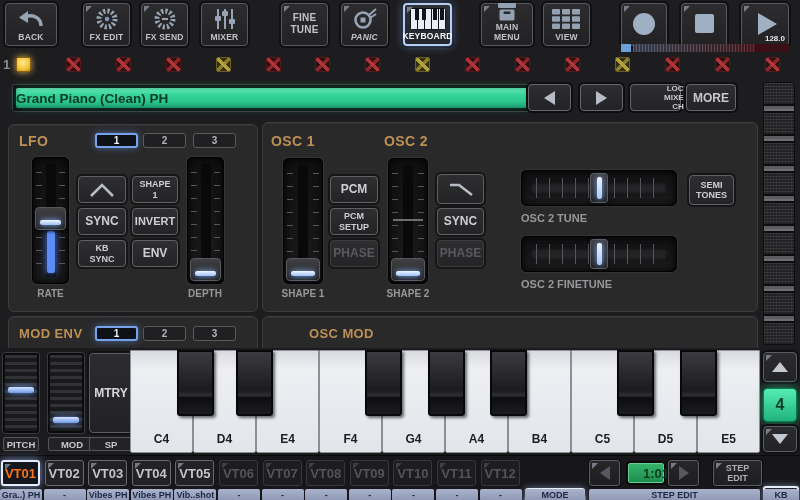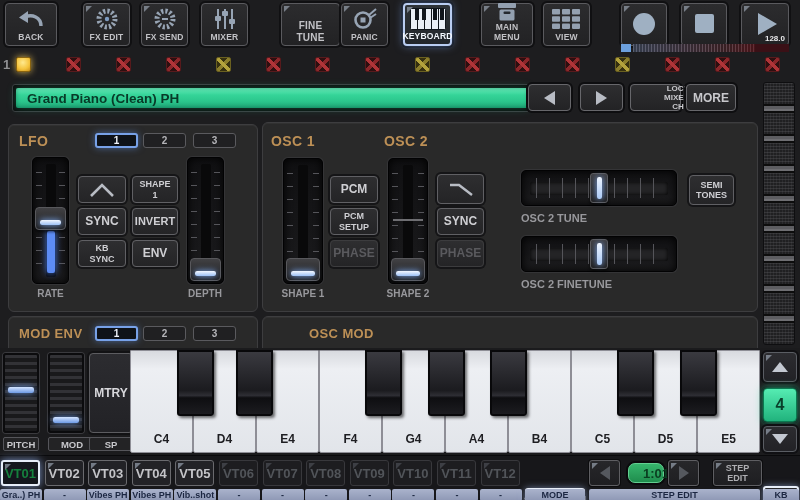--- a/index.html
+++ b/index.html
@@ -42,21 +42,21 @@
     background-image:linear-gradient(45deg,transparent 42%,#b3a23c 42%,#b3a23c 58%,transparent 58%),
                      linear-gradient(-45deg,transparent 42%,#8c7e2c 42%,#8c7e2c 58%,transparent 58%); }
   .pad.gold { background:radial-gradient(circle at 45% 35%, #ffe98e, #f4c33c 60%, #c98f1c);
     border:1px solid #8a6410; box-shadow:0 0 7px rgba(255,210,90,.8); }
 
   
   .display-frame { position:absolute; left:12px; top:84px; width:520px; height:28px; background:#0b0b0c;
     border:1px solid #3c3c40; border-radius:3px; padding:3px; }
   .display-screen { width:100%; height:100%; border-radius:2px;
     background:linear-gradient(180deg,#67ecba 0%, #35d498 35%, #2cc78d 65%, #1fa878 100%);
-    display:flex; align-items:center; padding-left:11px;
+    display:flex; align-items:center; 
     box-shadow:0 0 10px rgba(40,200,140,.35), inset 0 0 4px rgba(0,60,40,.4); }
   .display-screen span { font-size:13.5px; font-weight:bold; color:#083a28; }
 
   .sbtn { position:absolute; top:84px; height:27px; background:linear-gradient(#2e2e30,#232325);
     border:1px solid #67676b; box-shadow:0 0 0 2px #0e0e10; border-radius:4px;
     display:flex; align-items:center; justify-content:center; color:#c8c8cc; font-weight:bold; text-align:center; }
   .arr-l { width:0;height:0;border-right:11px solid #b8bcc4;border-top:7px solid transparent;border-bottom:7px solid transparent; }
   .arr-r { width:0;height:0;border-left:11px solid #b8bcc4;border-top:7px solid transparent;border-bottom:7px solid transparent; }
 
   
@@ -135,33 +135,33 @@
   .tri-up { width:0;height:0;border-bottom:10px solid #c3c8d1;border-left:8px solid transparent;border-right:8px solid transparent; }
   .tri-dn { width:0;height:0;border-top:10px solid #c3c8d1;border-left:8px solid transparent;border-right:8px solid transparent; }
   .oct-green { position:absolute; left:763px; top:40px; width:34px; height:34px; border-radius:4px;
     background:linear-gradient(#55ecb2,#21b37d); border:1px solid #0a7a50; box-shadow:0 0 9px rgba(53,221,158,.75), 0 0 0 2px #101013;
     display:flex; align-items:center; justify-content:center; font-size:16px; font-weight:bold; color:#093f2a; }
 
   
   #bottom-bar { position:absolute; left:0; top:455px; width:800px; height:45px; background:#17171a; z-index:6; border-top:1px solid #0a0a0c; }
   .track-tab { position:absolute; top:4px; width:39px; height:26px; border-radius:3px; background:#222226; border:1px solid #6a6a6e;
     color:#c4c4c8; font-size:13px; font-weight:bold; display:flex; align-items:center; justify-content:center; }
-  .track-tab.selected { background:#14171d; border:2px solid #e6edf8; color:#15803d; box-shadow:0 0 8px rgba(150,180,240,.8); }
+  .track-tab.selected { background:#14171d; border:2px solid #e6edf8; color:#f97316; box-shadow:0 0 8px rgba(150,180,240,.8); }
   .track-tab.dim { background:#1d1d20; border:1px solid #38383c; color:#515459; }
   .track-tab.dim::before { border-top-color:rgba(110,115,125,.4); }
   .lbar { position:absolute; top:33px; height:12px; border-radius:2px;
     background:linear-gradient(#aab3cc,#8d97b4); color:#1c2742; font-size:9px; font-weight:bold;
     display:flex; align-items:center; justify-content:center; overflow:hidden; white-space:nowrap; }
   .bbtn { position:absolute; top:4px; height:26px; background:linear-gradient(#27272a,#1e1e21); border:1px solid #5e5e62;
     box-shadow:0 0 0 1px #0c0c0e; border-radius:3px; display:flex; align-items:center; justify-content:center;
     color:#c6c6ca; font-weight:bold; text-align:center; }
   .bbtn.white { border:2px solid #e8eef8; color:#ffffff; box-shadow:0 0 7px rgba(160,185,235,.6);margin-top:28px; }
   .barr-l { width:0;height:0;border-right:10px solid #55585e;border-top:7px solid transparent;border-bottom:7px solid transparent; }
   .barr-r { width:0;height:0;border-left:10px solid #55585e;border-top:7px solid transparent;border-bottom:7px solid transparent; }
-  .pos-display { position:absolute; left:628px; top:7px; width:36px; height:20px; border-radius:7px;
+  .pos-display { position:absolute; left:628px; top:7px; width:36px; height:20px; border-radius:2px;
     background:linear-gradient(#36b56c,#1f8d4d); border:1px solid #63cf91; box-shadow:0 0 0 2px #0b0b0d;
     display:flex; align-items:center; justify-content:center; font-size:13px; font-weight:bold; color:#0a3d20;padding-left:20px; }
   .kb-tri-up { width:0;height:0;border-bottom:12px solid #e8ecf2;border-left:9px solid transparent;border-right:9px solid transparent; }
 </style>
 </head>
 <body>
 
 <div id="app">
 
   <div class="tbtn" style="left:5px;width:52px;">
@@ -201,26 +201,26 @@
         <line x1="13" y1="2" x2="13" y2="22" stroke="#97a4b4" stroke-width="2"></line>
         <line x1="20" y1="2" x2="20" y2="22" stroke="#97a4b4" stroke-width="2"></line>
         <rect x="3" y="9" width="6" height="5" rx="1" fill="#97a4b4"></rect>
         <rect x="10" y="4" width="6" height="5" rx="1" fill="#97a4b4"></rect>
         <rect x="17" y="12" width="6" height="5" rx="1" fill="#97a4b4"></rect>
       </svg>
     </div>
     <div class="tlabel">MIXER</div>
   </div>
 
-  <div class="tbtn fold" style="left:281px;width:59px;justify-content:flex-end;">
+  <div class="tbtn fold" style="left:281px;width:47px;justify-content:center;">
     <div class="tlabel ml" style="font-size:10px;">FINE
 TUNE</div>
   </div>
 
-  <div class="tbtn fold" style="left:341px;width:47px;">
+  <div class="tbtn fold" style="left:341px;width:47px;font-style:italic;">
     <div class="ticon">
       <svg width="26" height="22" viewBox="0 0 26 22">
         <circle cx="11" cy="12" r="7.5" fill="none" stroke="#97a4b4" stroke-width="2.6"></circle>
         <rect x="8.5" y="9.5" width="5" height="5" fill="#97a4b4"></rect>
         <line x1="17" y1="7" x2="24" y2="1" stroke="#97a4b4" stroke-width="2"></line>
         <line x1="18" y1="10" x2="24" y2="6" stroke="#97a4b4" stroke-width="2"></line>
       </svg>
     </div>
     <div class="tlabel">PANIC</div>
   </div>

